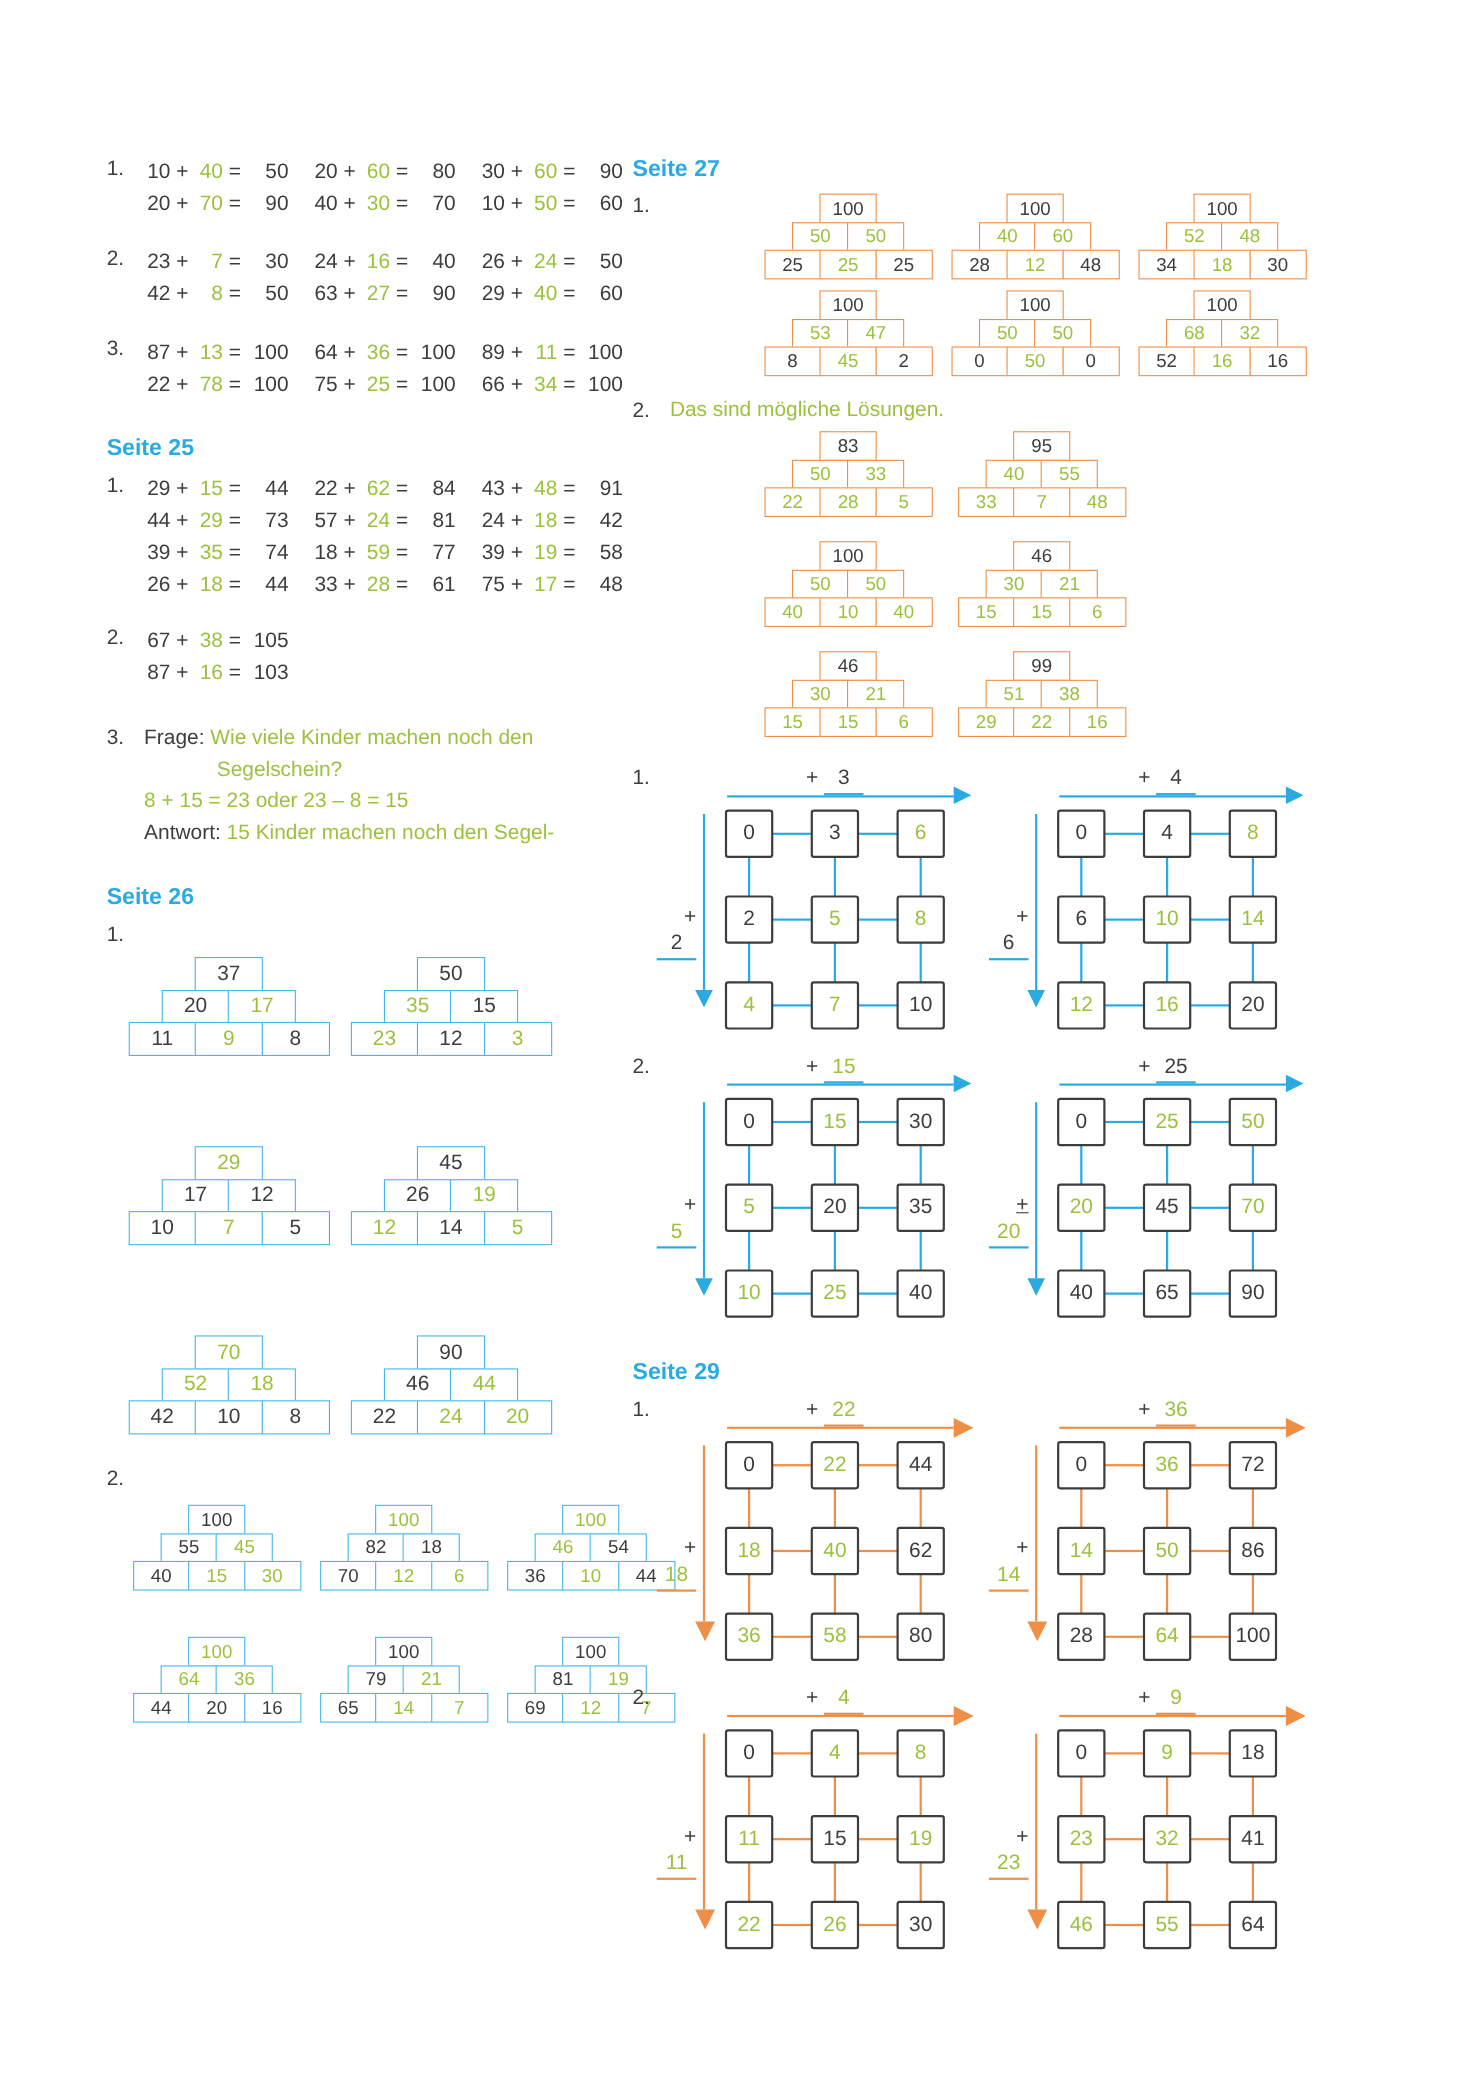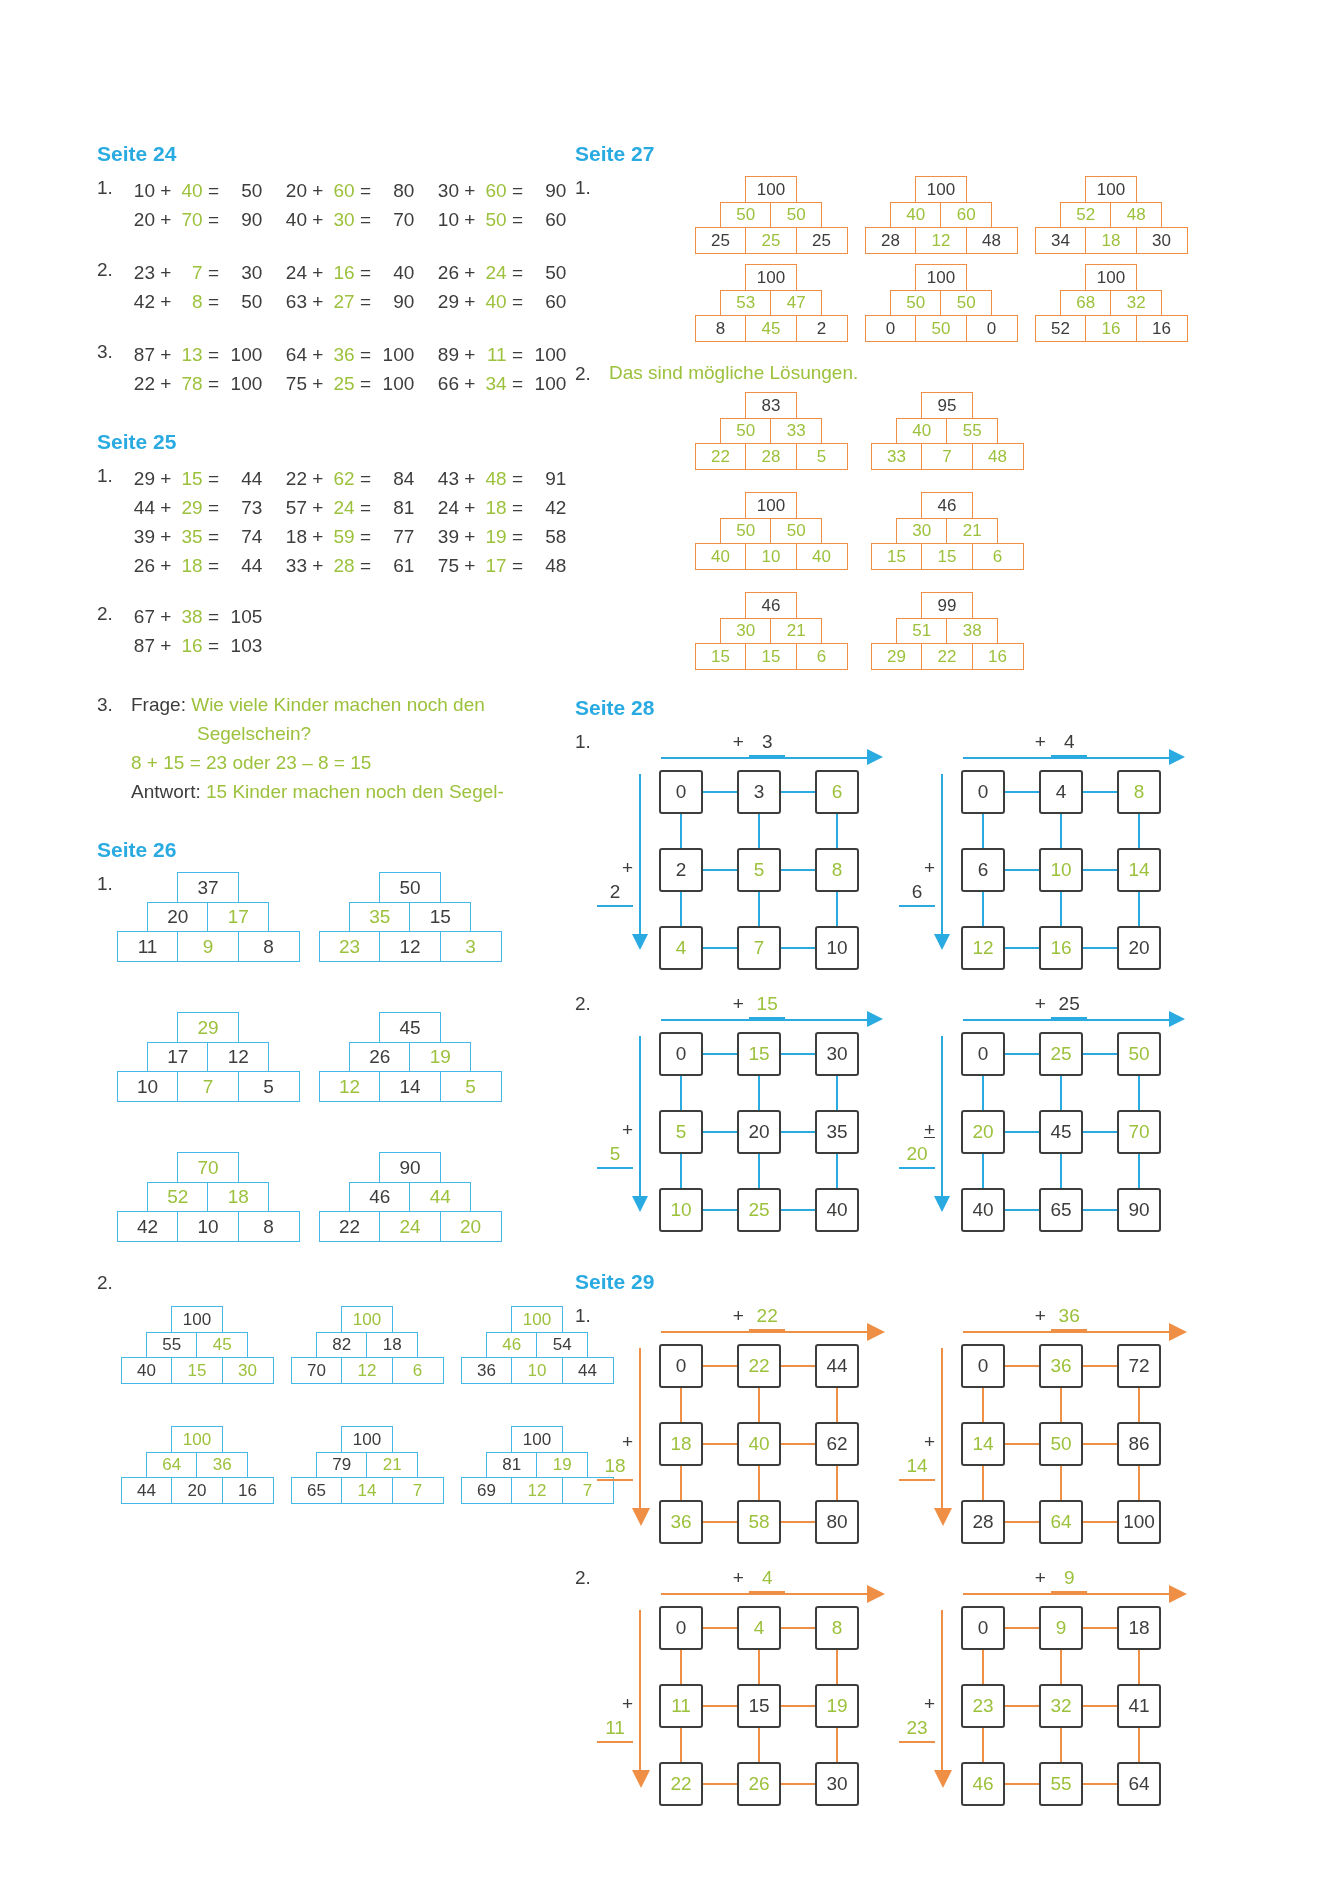--- a/index.html
+++ b/index.html
@@ -39,21 +39,21 @@
   .gap-d{column-gap:20px;row-gap:22px;}
   .pyr{display:block;}
   .pyr-row{display:flex;justify-content:center;}
   .pyr-row + .pyr-row{margin-top:-1.5px;}
   .pyr-cell{box-sizing:border-box;border:1.5px solid var(--pc);background:#fff;
     display:flex;align-items:center;justify-content:center;color:var(--dk);}
   .pyr-cell + .pyr-cell{margin-left:-1.5px;}
   .pyr-cell.grn{color:var(--gn);}
   .pyr-blue{--pc:var(--pb);}
   .pyr-orange{--pc:var(--po);}
-  .pyr-lg{width:186px;}
+  .pyr-lg{width:186px;margin-top:32px;}
   .pyr-lg .pyr-cell{width:62px;height:31px;font-size:19px;}
   .pyr-sm{width:156px;}
   .pyr-sm .pyr-cell{width:52px;height:27px;font-size:17px;}
   .ind-p26a{margin-left:18px;}
   .ind-p26b{margin-left:22px;}
   .ind-p27{margin-left:118px;}
   
   .agrids{display:flex;gap:12px;margin-left:20px;}
   .agrid{position:relative;width:290px;height:258px;flex:none;}
   .ag-bl{--ac:var(--hd);}
@@ -76,21 +76,20 @@
     border-bottom:2.5px solid var(--ac);}
   .ag-lbl .un.grn{color:var(--gn);}
   .note{font-size:19px;color:var(--gn);}
 </style>
 </head>
 <body>
 
 <div class="page">
 
   <div class="col col-left">
-    <h2 class="h">Seite 24</h2>
 
     <div class="sec mb24">
       <span class="num">1.</span>
       <div class="body">
           <div class="eq-row">
             <span class="eq"><span class="pa">10</span><span class="op"> + </span><span class="pb">40</span><span class="op"> = </span><span class="pc">50</span></span>
             <span class="eq"><span class="pa">20</span><span class="op"> + </span><span class="pb">60</span><span class="op"> = </span><span class="pc">80</span></span>
             <span class="eq"><span class="pa">30</span><span class="op"> + </span><span class="pb">60</span><span class="op"> = </span><span class="pc">90</span></span>
           </div>
           <div class="eq-row">
@@ -537,21 +536,20 @@
             <div class="pyr-cell grn">38</div>
           </div>
           <div class="pyr-row">
             <div class="pyr-cell grn">29</div>
             <div class="pyr-cell grn">22</div>
             <div class="pyr-cell grn">16</div>
           </div>
         </div>
       </div>
 
-    <h2 class="h">Seite 28</h2>
     <div class="sec mb4">
       <span class="num">1.</span>
       <div class="agrids">
         <div class="agrid ag-bl">
             <div class="ln lh" style="left: 86px; top: 61px; width: 156px;"></div>
             <div class="ln lh" style="left: 86px; top: 139px; width: 156px;"></div>
             <div class="ln lh" style="left: 86px; top: 217px; width: 156px;"></div>
             <div class="ln lv" style="left: 85px; top: 62px; height: 156px;"></div>
             <div class="ln lv" style="left: 163px; top: 62px; height: 156px;"></div>
             <div class="ln lv" style="left: 241px; top: 62px; height: 156px;"></div>

